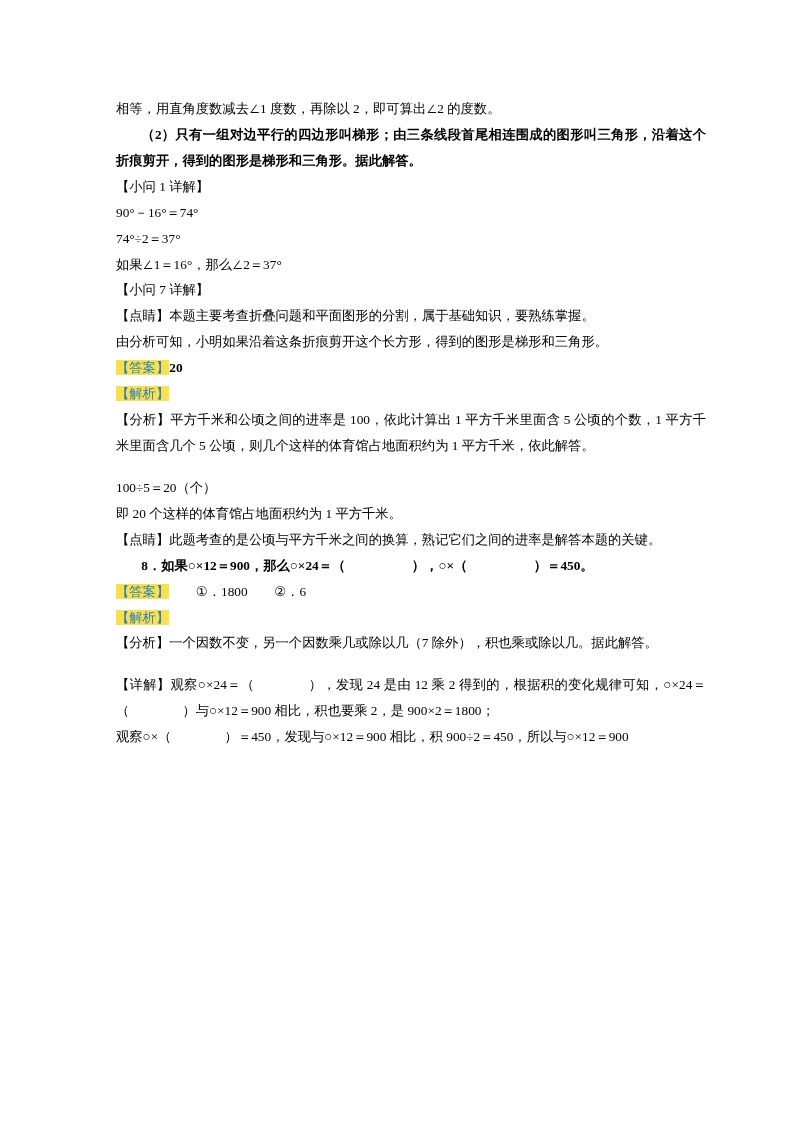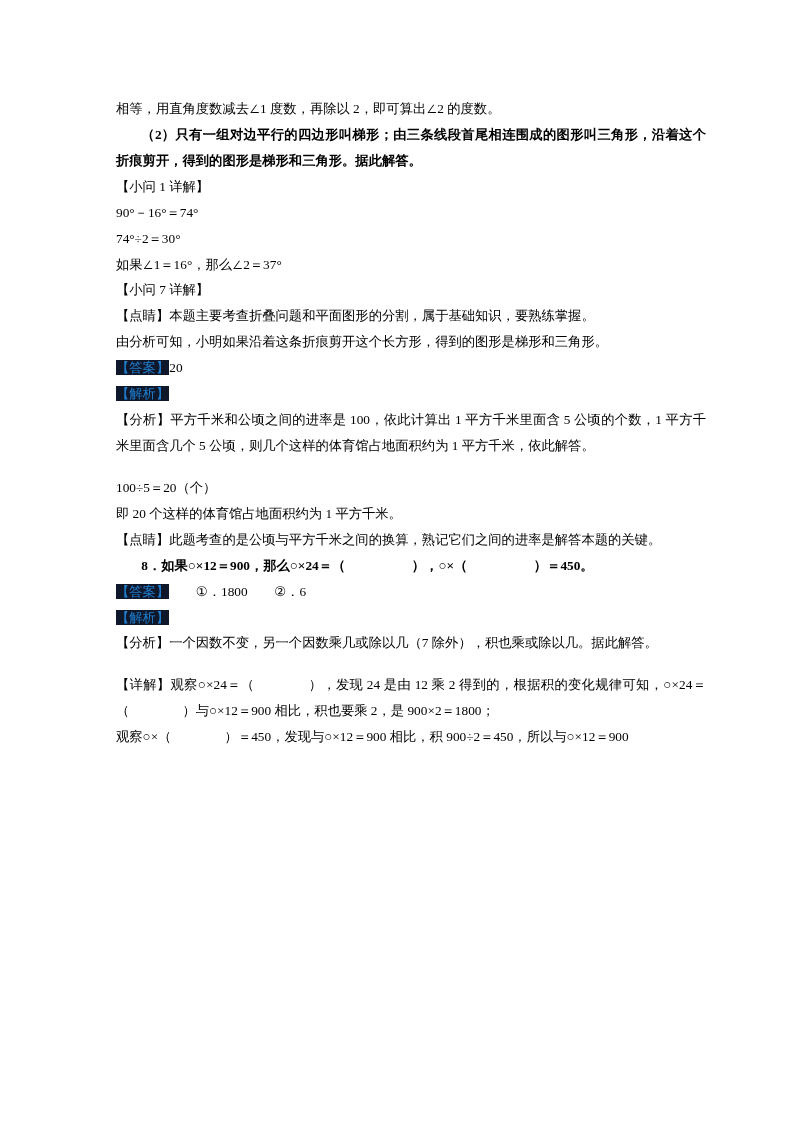--- a/index.html
+++ b/index.html
@@ -30,41 +30,41 @@
   }
   .ind1 {
     text-indent: 0;
   }
   .ind2 {
     text-indent: 1.9em;
     font-weight: bold;
   }
   .tag {
     color: #1f7fd0;
-    background: #0f172a;
+    background: #fde047;
   }
   .spacer-md { height: 16px; }
   .gap-s { display: inline-block; width: 2.0em; }
-  .ans-inline { letter-spacing: 0.02em; }
+  .ans-inline { letter-spacing: 0.02em; font-weight: bold; }
 </style>
 </head>
 <body>
 
 <div class="page">
   <div class="doc">
 
     <p class="ind1">相等，用直角度数减去∠1 度数，再除以 2，即可算出∠2 的度数。</p>
 
     <p class="ind2">（2）只有一组对边平行的四边形叫梯形；由三条线段首尾相连围成的图形叫三角形，沿着这个折痕剪开，得到的图形是梯形和三角形。据此解答。</p>
 
     <p class="ind1">【小问 1 详解】</p>
 
     <p class="ind1">90°－16°＝74°</p>
 
-    <p class="ind1">74°÷2＝30°</p>
+    <p class="ind1">74°÷2＝37°</p>
 
     <p class="ind1">如果∠1＝16°，那么∠2＝37°</p>
 
     <p class="ind1">【小问 7 详解】</p>
 
     <p class="ind1"><span>【点睛】</span><span>本题主要考查折叠问题和平面图形的分割，属于基础知识，要熟练掌握。</span></p>
 
     <p class="ind1">由分析可知，小明如果沿着这条折痕剪开这个长方形，得到的图形是梯形和三角形。</p>
 
 

